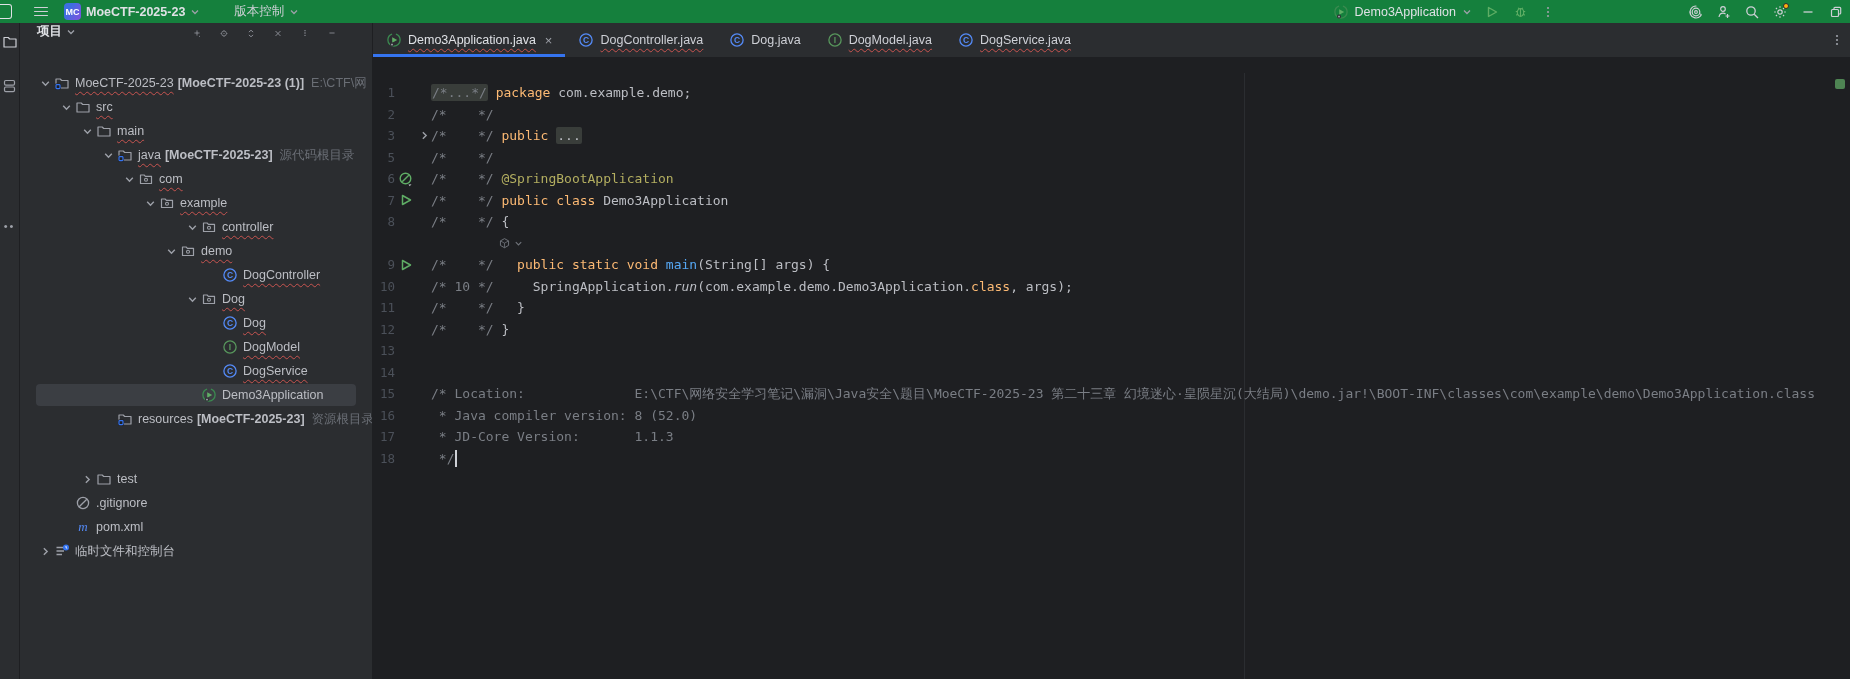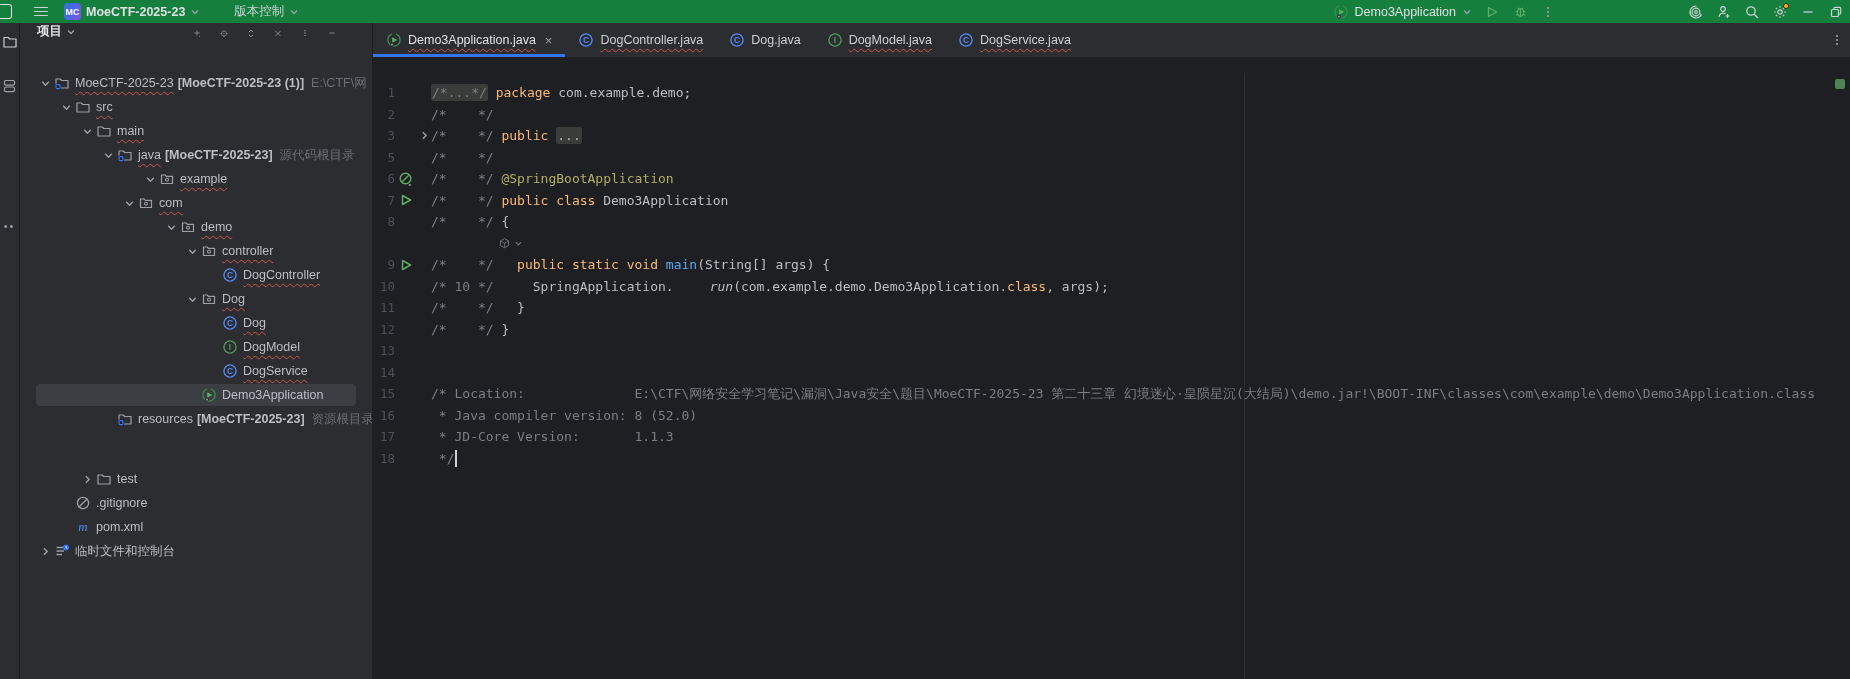--- a/index.html
+++ b/index.html
@@ -64,21 +64,21 @@
   .cline { height:21.5px; display:flex; align-items:center; white-space:pre; }
   .gut { width:58px; flex:0 0 58px; display:flex; align-items:center; }
   .gnum { width:22px; text-align:right; color:#4B5059; font-size:12.5px; flex:0 0 22px; }
   .gico { width:22px; flex:0 0 22px; display:flex; align-items:center; justify-content:center; }
   .gfold { width:14px; flex:0 0 14px; display:flex; align-items:center; justify-content:center; color:#6F737A; }
   .seg.c { color:#7A7E85; }
   .seg.k { color:#fdba74; }
   .seg.a { color:#B3AE60; }
   .seg.p { color:#BCBEC4; }
   .seg.m { color:#56A8F5; }
-  .seg.i { font-style:italic;margin-left:36px; }
+  .seg.i { font-style:italic; }
   .seg.f { background:#393D3A; border-radius:2px; padding:1px 1px; }
   .caret { display:inline-block; width:1.5px; height:17px; background:#CED0D6; vertical-align:middle; margin-left:1px; }
   .inlay { color:#6F737A; font-size:11px; font-family:"Liberation Sans",sans-serif; display:flex; align-items:center; gap:3px; }
   .inspect-widget { position:absolute; top:6px; right:5px; width:10px; height:10px; border-radius:2px; background:#57965C; opacity:.85; }
   svg { display:block; }
 </style>
 </head>
 <body>
 
 <div class="app">
@@ -300,75 +300,75 @@
               <svg width="16" height="16" viewBox="0 0 16 16">
                 <path d="M2 4h4.2L7.7 5.5H14v7.5H2z" fill="none" stroke="#9DA0A8" stroke-width="1.2" stroke-linejoin="round"></path>
                 <rect x="1" y="8.6" width="6" height="6" rx="1" fill="#1E1F22"></rect>
                 <rect x="2" y="9.6" width="4" height="4" rx="0.8" fill="none" stroke="#3574F0" stroke-width="1.2"></rect>
               </svg>
             </span>
             <span class="tlabel err">java</span>
             <span class="tbold">[MoeCTF-2025-23]</span>
             <span class="thint">源代码根目录</span>
           </div>
-          <div class="trow" style="padding-left: 122px;">
+          <div class="trow" style="padding-left: 101px;">
             <span class="tchev">
               <svg width="11" height="11" viewBox="0 0 10 10">
                 <path d="M2 3.5l3 3 3-3" fill="none" stroke="#9DA0A8" stroke-width="1.3"></path>
               </svg>
             </span>
             <span class="ticon">
               <svg width="16" height="16" viewBox="0 0 16 16">
                 <path d="M2.5 4h3.6l1.3 1.3H13.5v7.2H2.5z" fill="none" stroke="#9DA0A8" stroke-width="1.2" stroke-linejoin="round"></path>
                 <circle cx="8" cy="8.8" r="1.5" fill="none" stroke="#9DA0A8" stroke-width="1.1"></circle>
               </svg>
             </span>
-            <span class="tlabel err">example</span>
-          </div>
-          <div class="trow" style="padding-left: 101px;">
+            <span class="tlabel err">com</span>
+          </div>
+          <div class="trow" style="padding-left: 122px;">
             <span class="tchev">
               <svg width="11" height="11" viewBox="0 0 10 10">
                 <path d="M2 3.5l3 3 3-3" fill="none" stroke="#9DA0A8" stroke-width="1.3"></path>
               </svg>
             </span>
             <span class="ticon">
               <svg width="16" height="16" viewBox="0 0 16 16">
                 <path d="M2.5 4h3.6l1.3 1.3H13.5v7.2H2.5z" fill="none" stroke="#9DA0A8" stroke-width="1.2" stroke-linejoin="round"></path>
                 <circle cx="8" cy="8.8" r="1.5" fill="none" stroke="#9DA0A8" stroke-width="1.1"></circle>
               </svg>
             </span>
-            <span class="tlabel err">com</span>
-          </div>
-          <div class="trow" style="padding-left: 143px;">
+            <span class="tlabel err">example</span>
+          </div>
+          <div class="trow" style="padding-left: 164px;">
             <span class="tchev">
               <svg width="11" height="11" viewBox="0 0 10 10">
                 <path d="M2 3.5l3 3 3-3" fill="none" stroke="#9DA0A8" stroke-width="1.3"></path>
               </svg>
             </span>
             <span class="ticon">
               <svg width="16" height="16" viewBox="0 0 16 16">
                 <path d="M2.5 4h3.6l1.3 1.3H13.5v7.2H2.5z" fill="none" stroke="#9DA0A8" stroke-width="1.2" stroke-linejoin="round"></path>
                 <circle cx="8" cy="8.8" r="1.5" fill="none" stroke="#9DA0A8" stroke-width="1.1"></circle>
               </svg>
             </span>
-            <span class="tlabel err">demo</span>
-          </div>
-          <div class="trow" style="padding-left: 164px;">
+            <span class="tlabel err">controller</span>
+          </div>
+          <div class="trow" style="padding-left: 143px;">
             <span class="tchev">
               <svg width="11" height="11" viewBox="0 0 10 10">
                 <path d="M2 3.5l3 3 3-3" fill="none" stroke="#9DA0A8" stroke-width="1.3"></path>
               </svg>
             </span>
             <span class="ticon">
               <svg width="16" height="16" viewBox="0 0 16 16">
                 <path d="M2.5 4h3.6l1.3 1.3H13.5v7.2H2.5z" fill="none" stroke="#9DA0A8" stroke-width="1.2" stroke-linejoin="round"></path>
                 <circle cx="8" cy="8.8" r="1.5" fill="none" stroke="#9DA0A8" stroke-width="1.1"></circle>
               </svg>
             </span>
-            <span class="tlabel err">controller</span>
+            <span class="tlabel err">demo</span>
           </div>
           <div class="trow" style="padding-left: 185px;">
             <span class="tchev"></span>
             <span class="ticon">
               <svg width="16" height="16" viewBox="0 0 16 16">
                 <circle cx="8" cy="8" r="6.1" fill="none" stroke="#548AF7" stroke-width="1.3"></circle>
                 <text x="8" y="11" text-anchor="middle" font-size="8.5" font-family="Liberation Sans,sans-serif" font-weight="bold" fill="#548AF7">C</text>
               </svg>
             </span>
             <span class="tlabel err">DogController</span>

